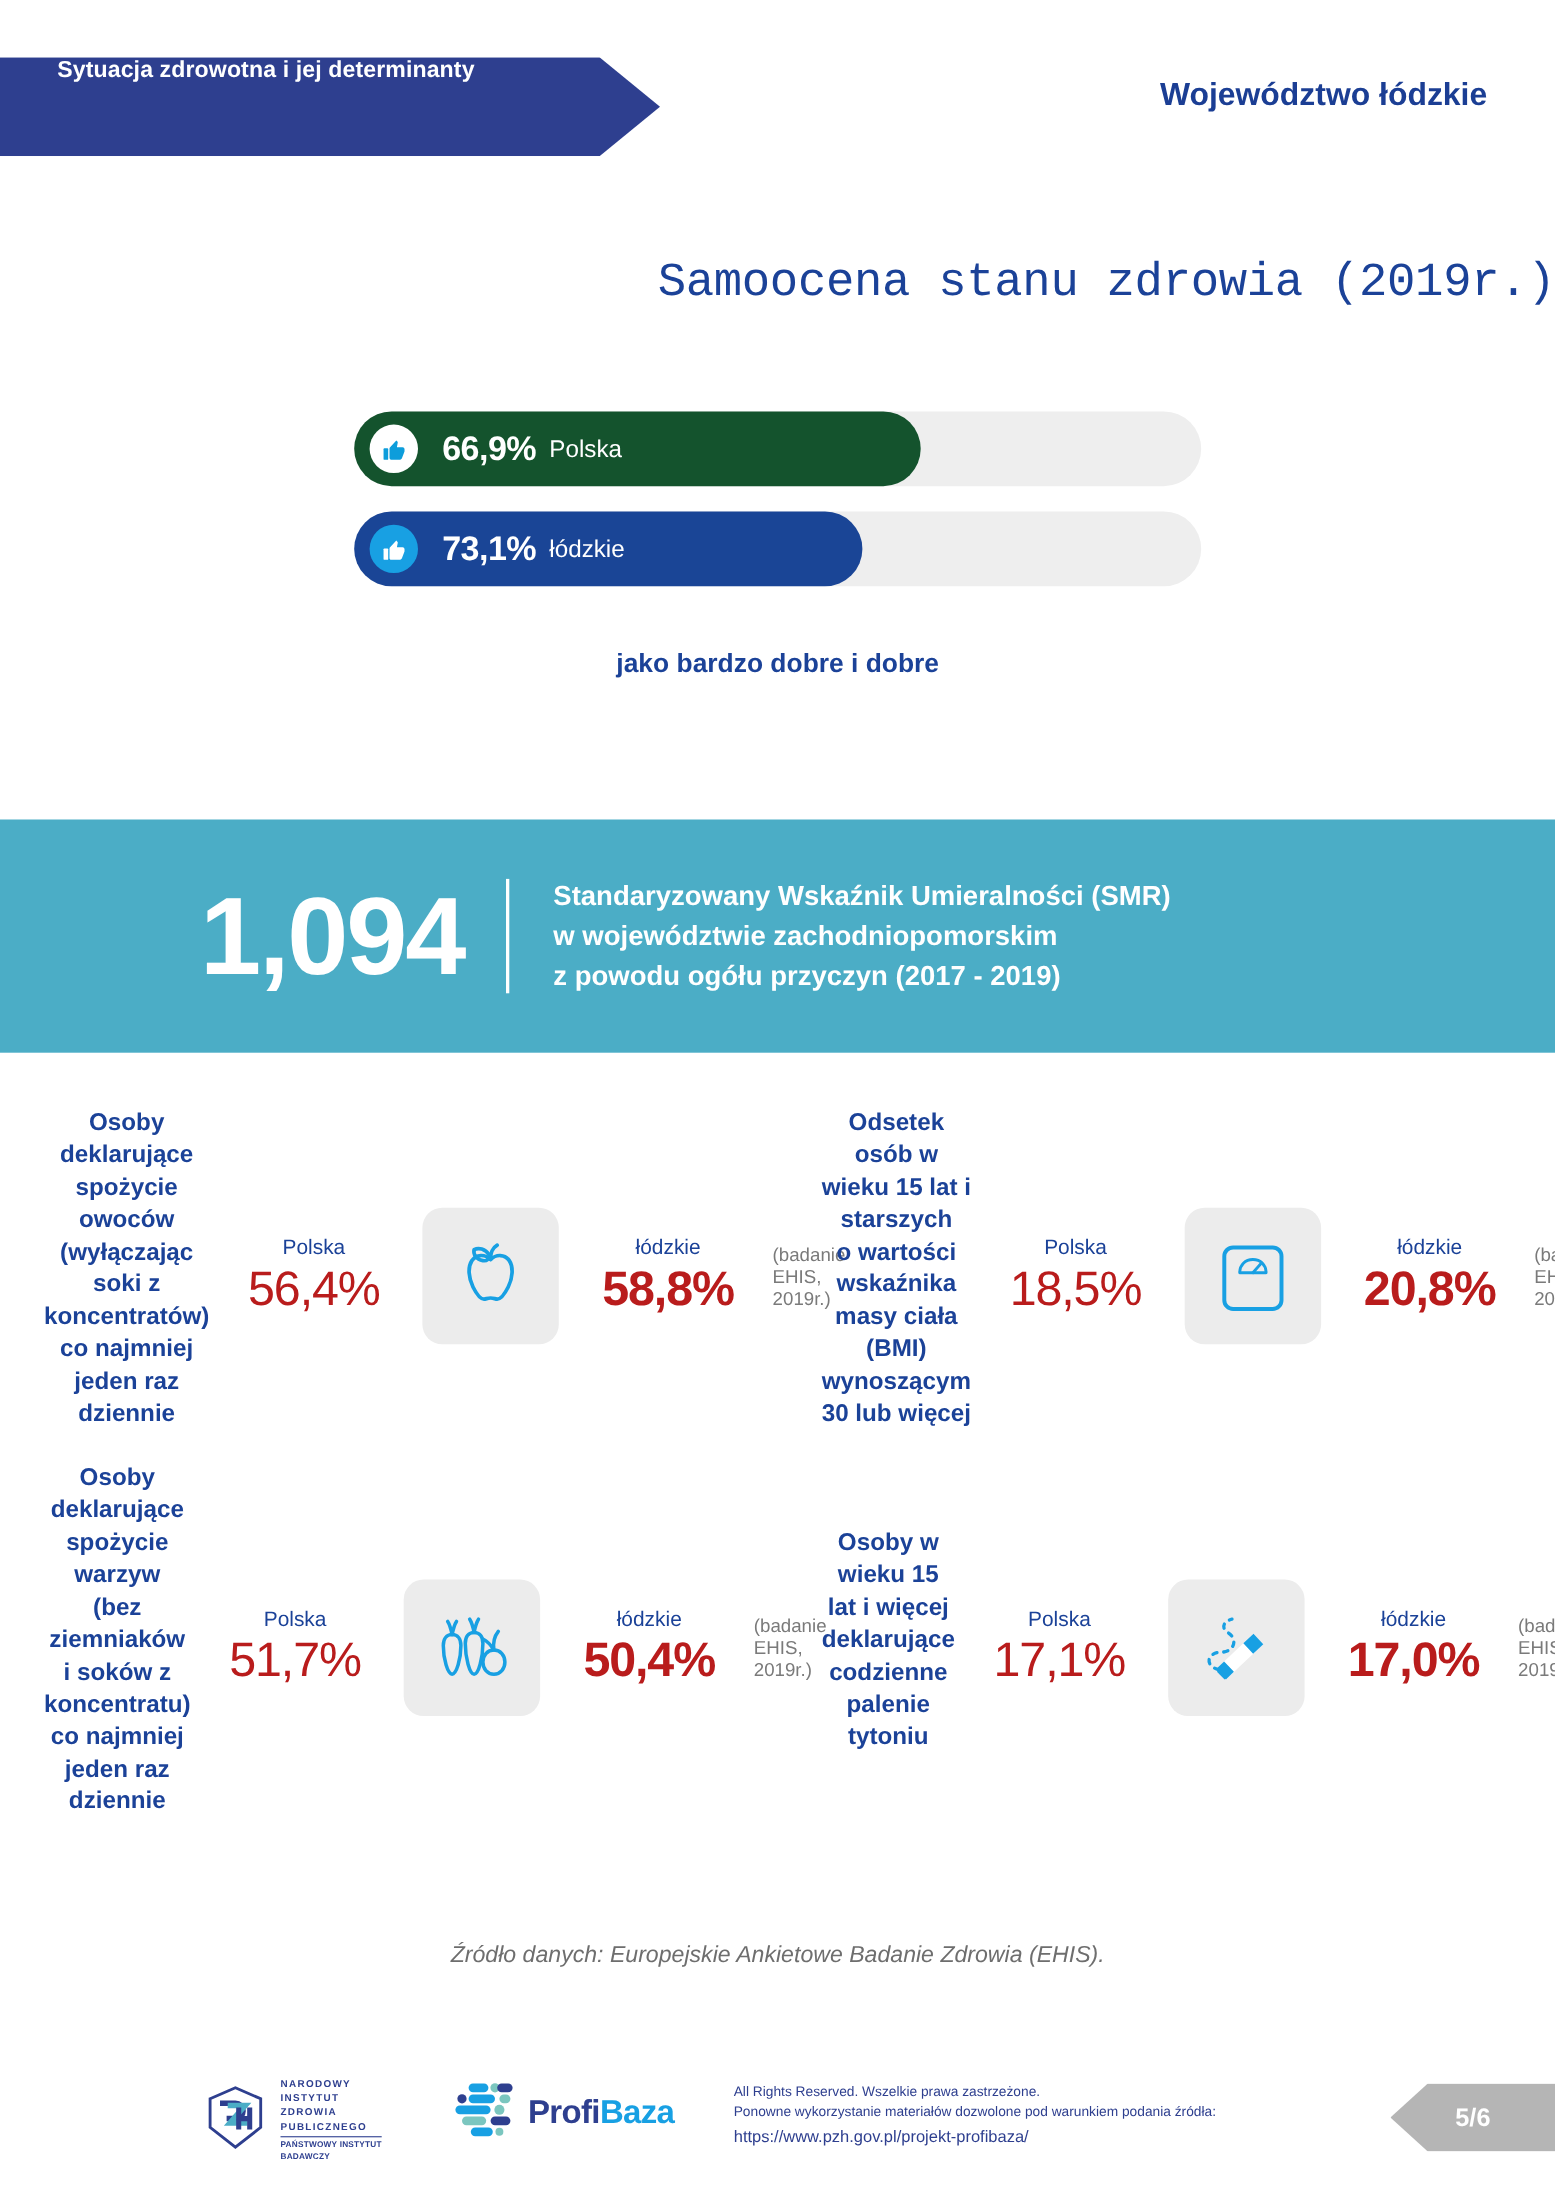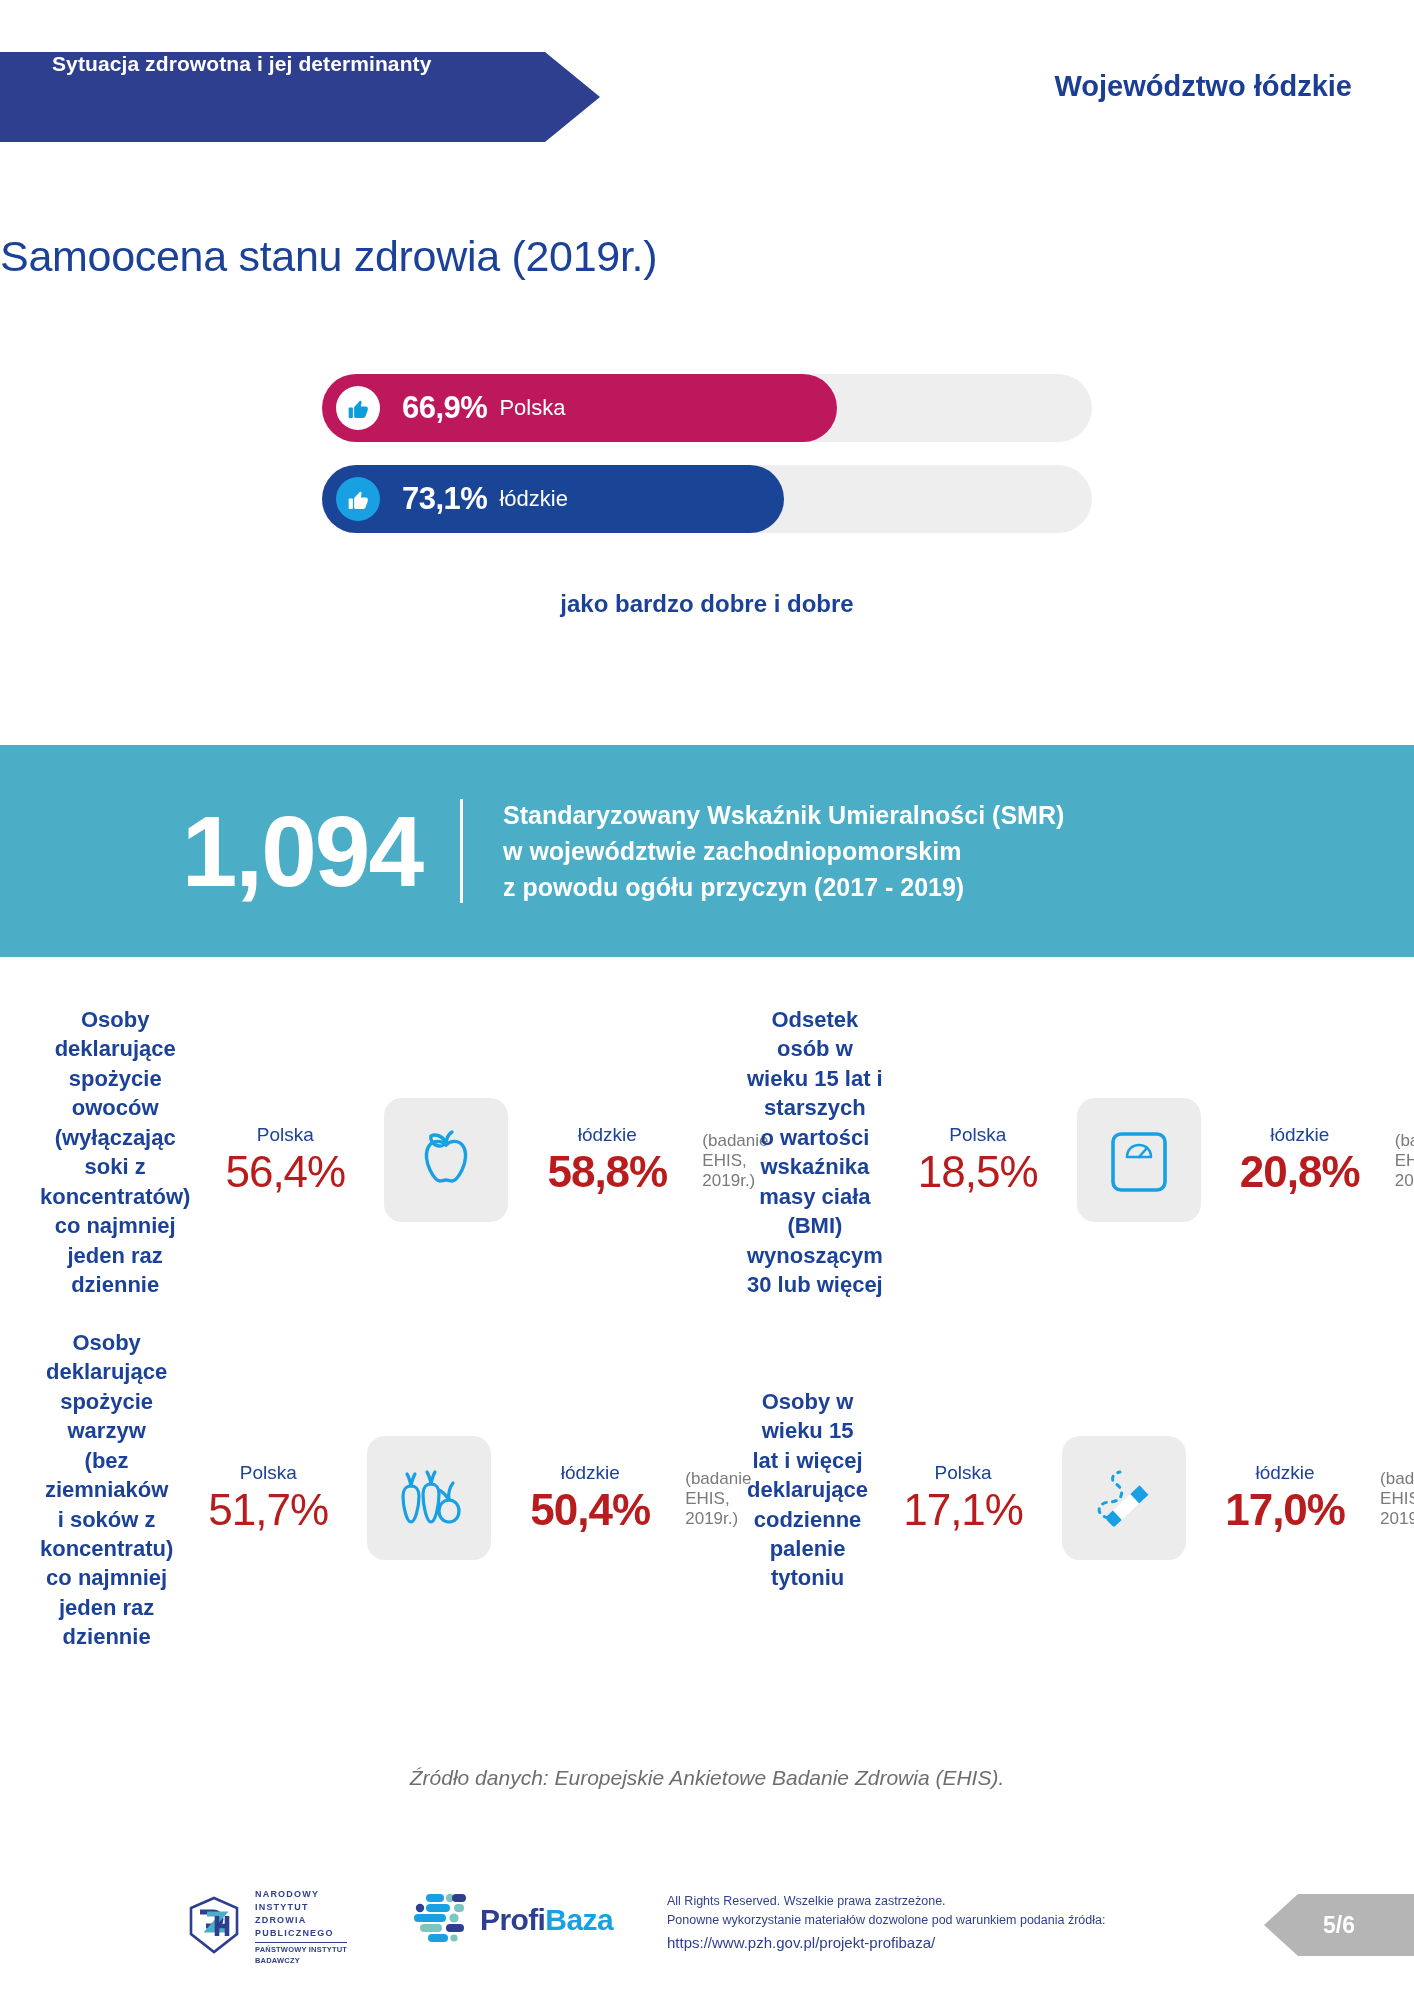--- a/index.html
+++ b/index.html
@@ -52,25 +52,26 @@
     font-size: 29px;
     font-weight: bold;
   }
 
   
   .main-title {
     position: absolute;
     top: 232px;
     left: 0;
     width: 1414px;
-    text-align: left;
+    text-align: right;
     color: #1b4298;
     font-size: 43px;
     font-weight: normal;
     letter-spacing: -0.3px;
+    font-family: Liberation Mono, monospace;
   }
 
   
   .bars {
     position: absolute;
     top: 374px;
     left: 322px;
     width: 770px;
   }
   .bar-track {
@@ -347,21 +348,21 @@
       <span class="header-ribbon-label">Sytuacja zdrowotna i jej determinanty</span>
     </div>
     <div class="header-region">Województwo łódzkie</div>
   </div>
 
   <div class="main-title">Samoocena stanu zdrowia (2019r.)</div>
 
   <div class="bars">
 
     <div class="bar-track">
-      <div class="bar-fill polska" id="fill-0" style="width: 515.13px; background: #be185d;">
+      <div class="bar-fill polska" id="fill-0" style="width: 515.13px; background: #14532d;">
         <span class="thumb-badge on-light">
           <svg width="26" height="26" viewBox="0 0 24 24" aria-hidden="true">
             <path fill="#0d9ddb" d="M9.6 21.2h7.1c1 0 1.9-.6 2.2-1.5l2.0-5.3c.1-.2.1-.4.1-.6v-1.6c0-.9-.7-1.6-1.6-1.6h-4.8l.7-3.6c.1-.4 0-.8-.3-1.1l-.9-.9-5.2 5.7c-.3.3-.5.7-.5 1.1v7.8c0 .9.7 1.6 1.2 1.6z"></path>
             <rect fill="#0d9ddb" x="3.4" y="11.6" width="3.9" height="9.6" rx="0.7"></rect>
           </svg>
         </span>
         <span class="bar-value">66,9%</span>
         <span class="bar-region-name">Polska</span>
       </div>
     </div>

